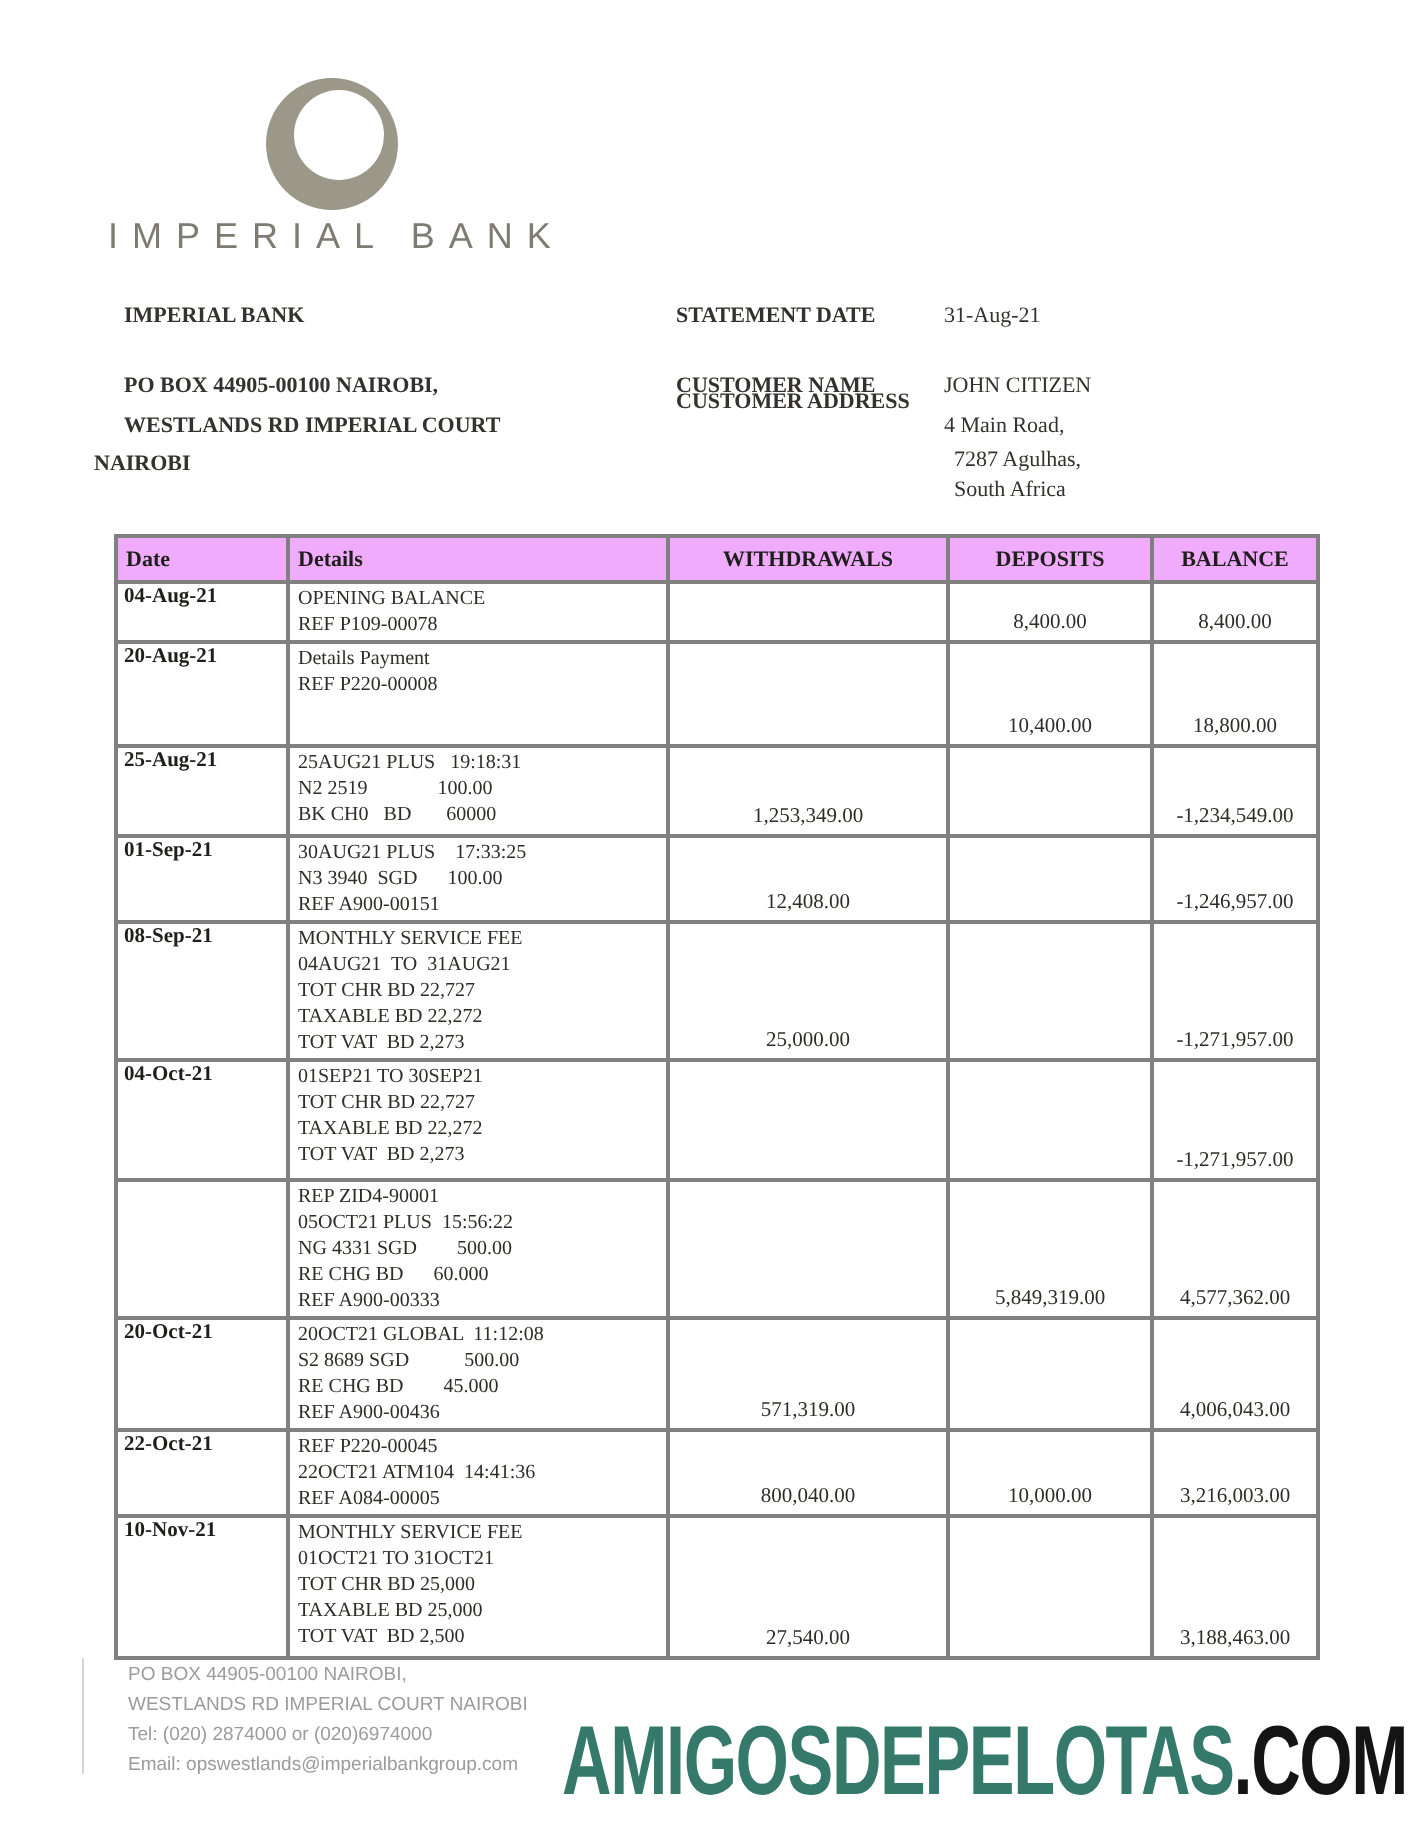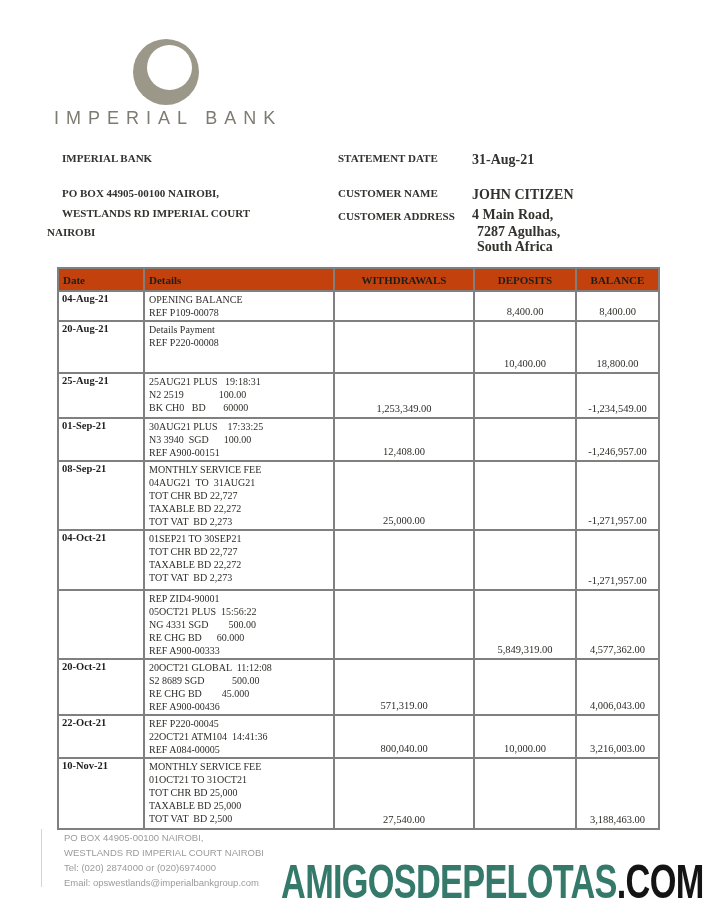--- a/index.html
+++ b/index.html
@@ -11,30 +11,30 @@
 
   
   .logo-mark{left:126px;top:36px;width:80px;height:72px;}
   .logo-text{
     left:54px;top:108px;font-family:"Liberation Sans",sans-serif;
     font-size:18px;letter-spacing:7px;color:#7e7b72;font-weight:400;white-space:nowrap;
   }
 
   
   .meta{font-size:11px;font-weight:bold;color:#33322e;white-space:nowrap;}
-  .meta-val{font-size:14px;font-weight:bold;color:#33322e;white-space:nowrap;}
+  .meta-val{font-size:11px;font-weight:normal;color:#33322e;white-space:nowrap;}
 
   
   .stmt-table{
     left:57px;top:267px;width:601px;
   }
   table{border-collapse:collapse;table-layout:fixed;width:601px;}
   th,td{border:2px solid #808080;overflow:hidden;}
   th{
-    font-size:11px;font-weight:bold;padding:2px 4px;background:#c2410c;color:#1e1e1c;
+    font-size:11px;font-weight:bold;padding:2px 4px;background:#f0abfc;color:#1e1e1c;
   }
   th.h-left{text-align:left;}
   th.h-center{text-align:center;}
   thead tr{height:23px;}
   td.c-date{
     vertical-align:top;text-align:left;font-weight:bold;font-size:10.5px;
     padding:1px 3px;color:#1e1e1c;
   }
   td.c-details{
     vertical-align:top;text-align:left;font-size:10px;line-height:13px;
@@ -72,21 +72,21 @@
 <div class="abs meta" style="left:62px;top:187px;">PO BOX 44905-00100 NAIROBI,</div>
 <div class="abs meta" style="left:62px;top:207px;">WESTLANDS RD IMPERIAL COURT</div>
 <div class="abs meta" style="left:47px;top:226px;">NAIROBI</div>
 
 <div class="abs meta" style="left:338px;top:152px;">STATEMENT DATE</div>
 <div class="abs meta-val" style="left:472px;top:152px;">31-Aug-21</div>
 
 <div class="abs meta" style="left:338px;top:187px;">CUSTOMER NAME</div>
 <div class="abs meta-val" style="left:472px;top:187px;">JOHN CITIZEN</div>
 
-<div class="abs meta" style="left:338px;top:210px;">CUSTOMER ADDRESS</div>
+<div class="abs meta" style="left:338px;top:195px;">CUSTOMER ADDRESS</div>
 <div class="abs meta-val" style="left:472px;top:207px;">4 Main Road,</div>
 <div class="abs meta-val" style="left:477px;top:224px;">7287 Agulhas,</div>
 <div class="abs meta-val" style="left:477px;top:239px;">South Africa</div>
 
 <div class="abs stmt-table">
   <table>
     <colgroup>
       <col style="width:86px">
         <col style="width:190px">
         <col style="width:140px">

